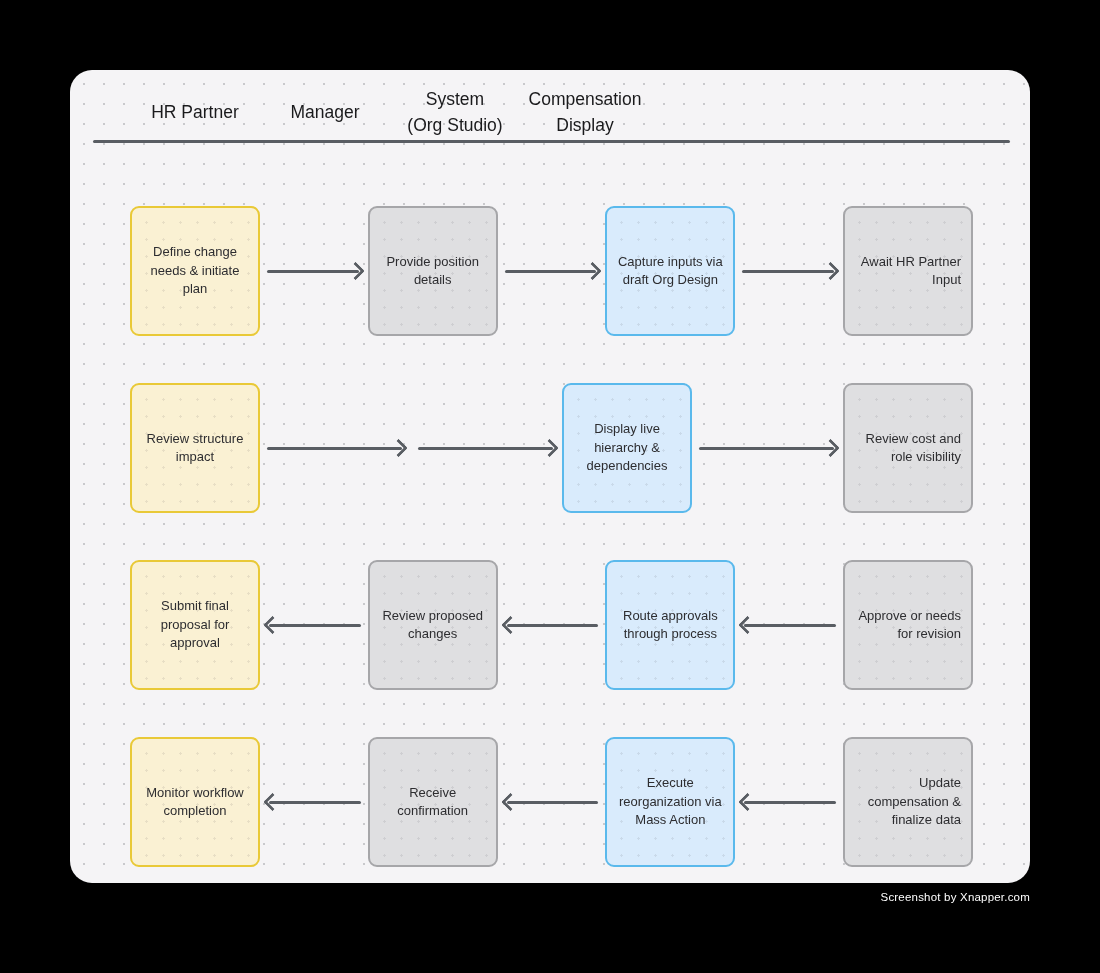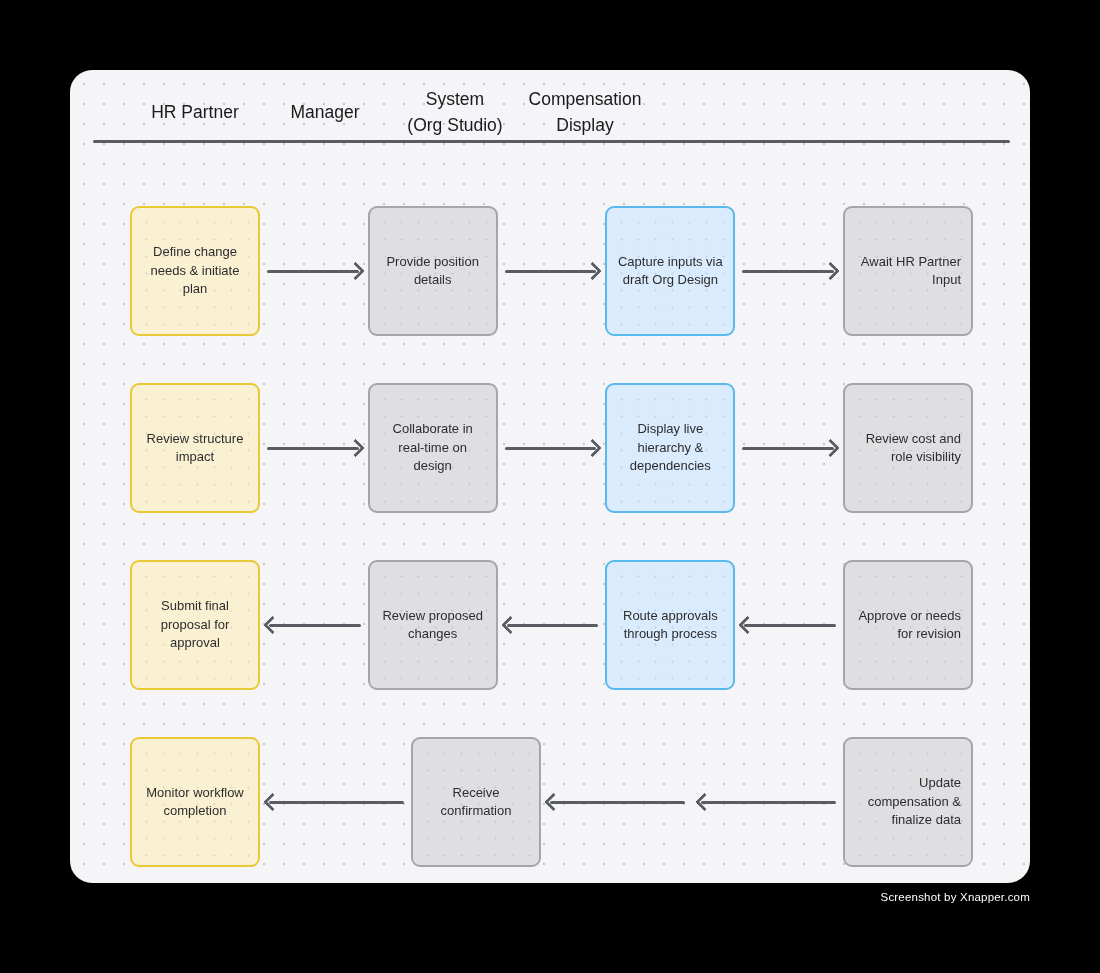--- a/index.html
+++ b/index.html
@@ -119,23 +119,20 @@
       </div>
 
       <div class="flow-row dir-right">
         <div class="node lane-hr">
             <span>Review structure impact</span>
           </div>
         <div class="gap dir-right">
             <div class="shaft"></div>
             <div class="head"></div>
           </div>
-        <div class="node lane-manager">
-            <span>Collaborate in real-time on design</span>
-          </div>
         <div class="gap dir-right">
             <div class="shaft"></div>
             <div class="head"></div>
           </div>
         <div class="node lane-system">
             <span>Display live hierarchy &amp; dependencies</span>
           </div>
         <div class="gap dir-right">
             <div class="shaft"></div>
             <div class="head"></div>
@@ -180,20 +177,23 @@
             <div class="shaft"></div>
             <div class="head"></div>
           </div>
         <div class="node lane-manager">
             <span>Receive confirmation</span>
           </div>
         <div class="gap dir-left">
             <div class="shaft"></div>
             <div class="head"></div>
           </div>
+        <div class="node lane-system">
+            <span>Execute reorganization via Mass Action</span>
+          </div>
         <div class="gap dir-left">
             <div class="shaft"></div>
             <div class="head"></div>
           </div>
         <div class="node lane-comp">
             <span>Update compensation &amp; finalize data</span>
           </div>
       </div>
 
     </div>

